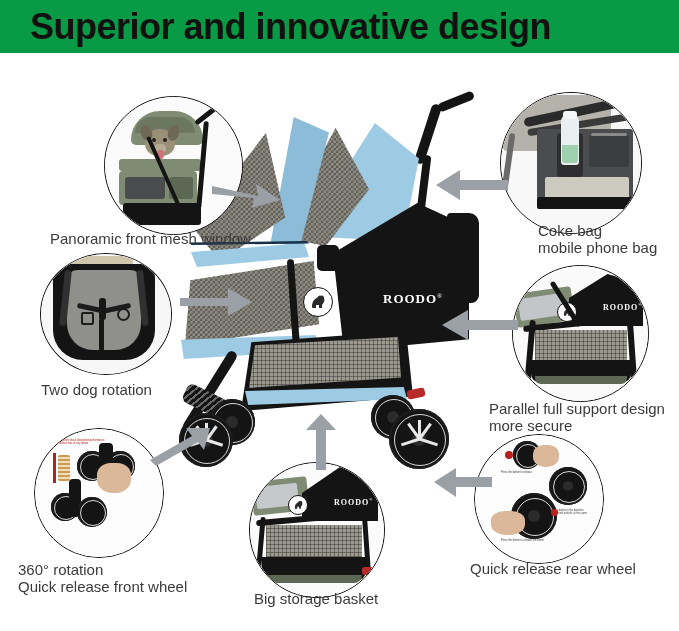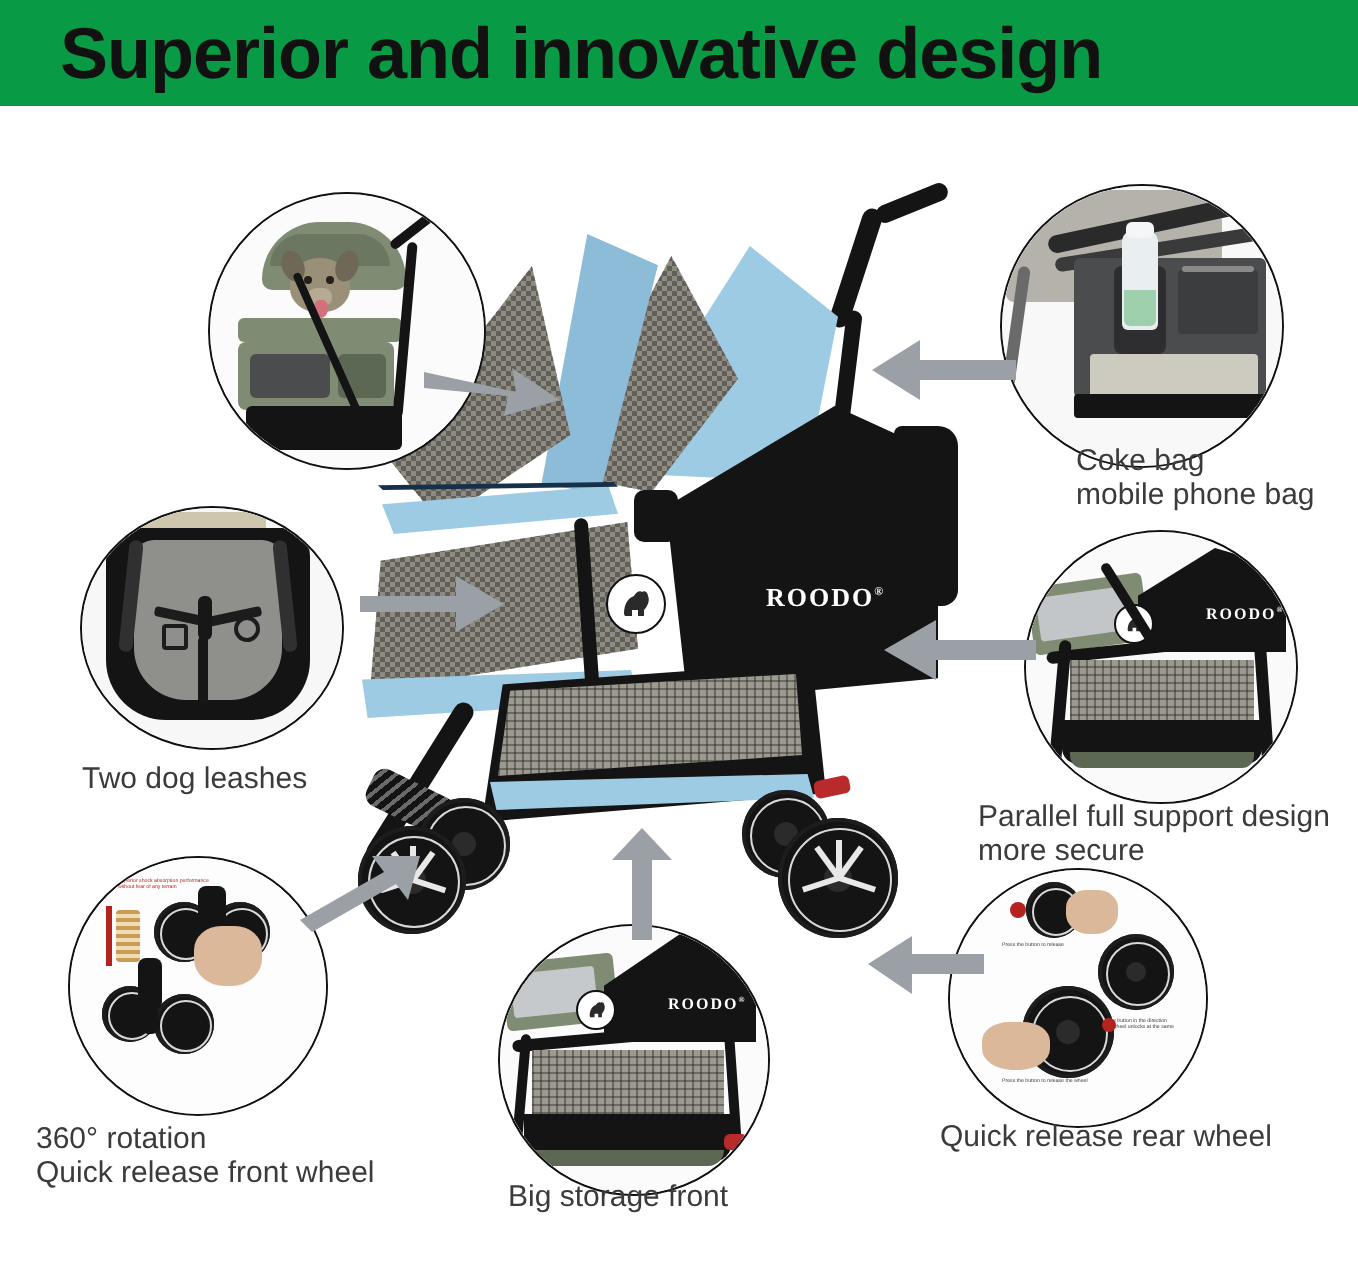--- a/index.html
+++ b/index.html
@@ -209,39 +209,40 @@
       <div class="ph olive" style="left:14px;top:74px;width:78px;height:34px;border-radius:4px;"></div>
       <div class="ph darkgray" style="left:20px;top:80px;width:40px;height:22px;border-radius:3px;"></div>
       <div class="ph olive-d" style="left:64px;top:80px;width:24px;height:22px;border-radius:3px;"></div>
       <div class="ph blk" style="left:18px;top:106px;width:78px;height:22px;border-radius:3px;"></div>
 
       <div class="ph blk" style="left:95px;top:24px;width:5px;height:88px;border-radius:3px;transform:rotate(5deg);"></div>
       <div class="ph blk" style="left:58px;top:36px;width:4px;height:84px;border-radius:3px;transform:rotate(-24deg);"></div>
       <div class="ph blk" style="left:88px;top:16px;width:26px;height:5px;border-radius:3px;transform:rotate(-38deg);"></div>
     </div>
   </div>
+  <div class="caption" style="left:50px;top:230px;width:230px;">Panoramic front mesh window</div>
 
   <div class="callout" style="left:40px;top:253px;width:130px;height:120px;">
     <div class="inner" style="background:#f7f7f7;">
       <div class="ph" style="left:30px;top:2px;width:62px;height:12px;border-radius:3px;background:#cfc6ae;"></div>
       <div class="ph blk" style="left:12px;top:10px;width:102px;height:96px;border-radius:14px 14px 30px 30px;"></div>
       <div class="ph grayseat" style="left:26px;top:16px;width:74px;height:80px;border-radius:10px 10px 26px 26px;"></div>
 
       <div class="ph" style="left:36px;top:52px;width:30px;height:5px;background:#1c1c1c;border-radius:2px;transform:rotate(12deg);"></div>
       <div class="ph" style="left:60px;top:52px;width:30px;height:5px;background:#1c1c1c;border-radius:2px;transform:rotate(-12deg);"></div>
       <div class="ph" style="left:40px;top:58px;width:9px;height:9px;border:2px solid #1c1c1c;border-radius:2px;"></div>
       <div class="ph" style="left:76px;top:54px;width:9px;height:9px;border:2px solid #1c1c1c;border-radius:50%;"></div>
       <div class="ph" style="left:58px;top:44px;width:7px;height:22px;background:#171717;border-radius:3px;"></div>
       <div class="ph" style="left:58px;top:64px;width:5px;height:34px;background:#171717;border-radius:3px;"></div>
 
       <div class="ph" style="left:21px;top:16px;width:7px;height:56px;background:#303030;border-radius:4px;transform:rotate(6deg);"></div>
       <div class="ph" style="left:98px;top:16px;width:7px;height:56px;background:#303030;border-radius:4px;transform:rotate(-6deg);"></div>
     </div>
   </div>
-  <div class="caption" style="left:41px;top:381px;width:200px;">Two dog leashes</div>
+  <div class="caption" style="left:41px;top:381px;width:200px;">Two dog rotation</div>
 
   <div class="callout" style="left:34px;top:428px;width:128px;height:128px;">
     <div class="inner" style="background:#fdfdfd;">
       <div class="tiny-red" style="left:24px;top:10px;width:48px;">Superior shock absorption performance without fear of any terrain</div>
 
       <div class="ph" style="left:23px;top:26px;width:12px;height:26px;
                   background:repeating-linear-gradient(0deg,#c99b55 0 2px,#f0ddb8 2px 4px);border-radius:2px;"></div>
       <div class="ph" style="left:18px;top:24px;width:3px;height:30px;background:#b4231f;"></div>
 
       <div class="wheel" style="left:42px;top:22px;width:30px;height:30px;">
@@ -357,21 +358,21 @@
       </div>
       <div class="ph blk" style="left:6px;top:52px;width:120px;height:6px;border-radius:3px;transform:rotate(-5deg);"></div>
       <div class="ph mesh-fine" style="left:16px;top:62px;width:96px;height:34px;"></div>
       <div class="ph blk" style="left:12px;top:94px;width:104px;height:24px;border-radius:0 0 10px 10px;"></div>
       <div class="ph olive-d" style="left:16px;top:112px;width:96px;height:8px;border-radius:0 0 8px 8px;"></div>
       <div class="ph blk" style="left:8px;top:54px;width:5px;height:62px;border-radius:3px;transform:rotate(5deg);"></div>
       <div class="ph blk" style="left:114px;top:50px;width:5px;height:64px;border-radius:3px;transform:rotate(-4deg);"></div>
       <div class="ph" style="left:112px;top:104px;width:12px;height:8px;background:#b92b2b;border-radius:3px;"></div>
     </div>
   </div>
-  <div class="caption" style="left:254px;top:590px;width:200px;">Big storage front</div>
+  <div class="caption" style="left:254px;top:590px;width:200px;">Big storage basket</div>
 
   <svg class="arrow" style="left:210px;top:174px;" width="74" height="40" viewBox="0 0 74 40">
     <path d="M2 12 L48 22 L46 10 L70 26 L42 34 L44 24 L2 20 Z" fill="#9aa0a6"></path>
   </svg>
 
   <svg class="arrow" style="left:178px;top:286px;" width="76" height="34" viewBox="0 0 76 34">
     <path d="M2 12 L50 12 L50 2 L74 16 L50 30 L50 20 L2 20 Z" fill="#9aa0a6"></path>
   </svg>
 
   <svg class="arrow" style="left:148px;top:424px;" width="64" height="44" viewBox="0 0 64 44">

